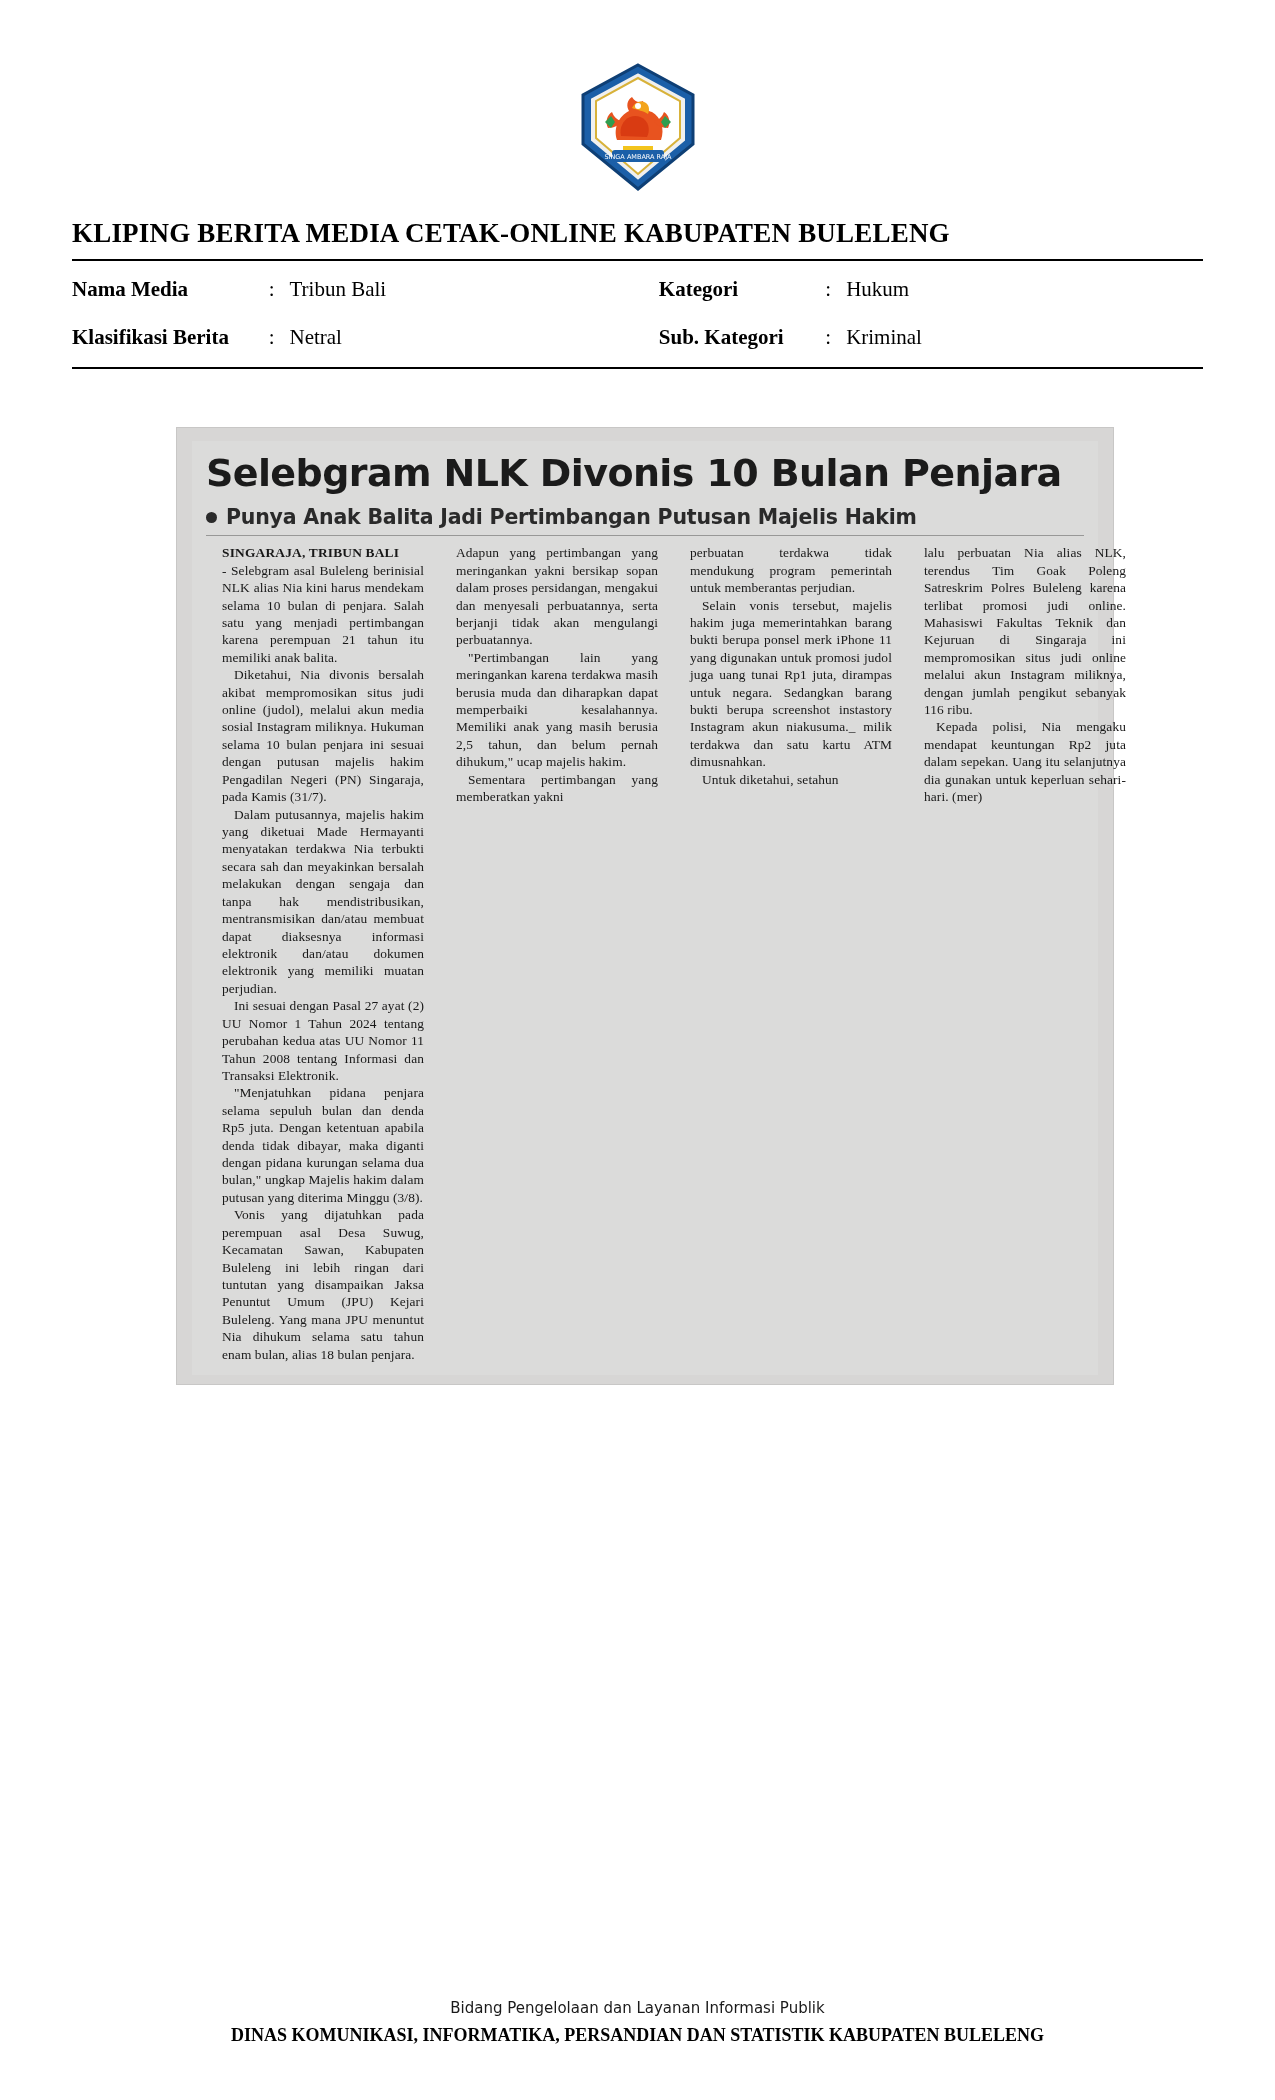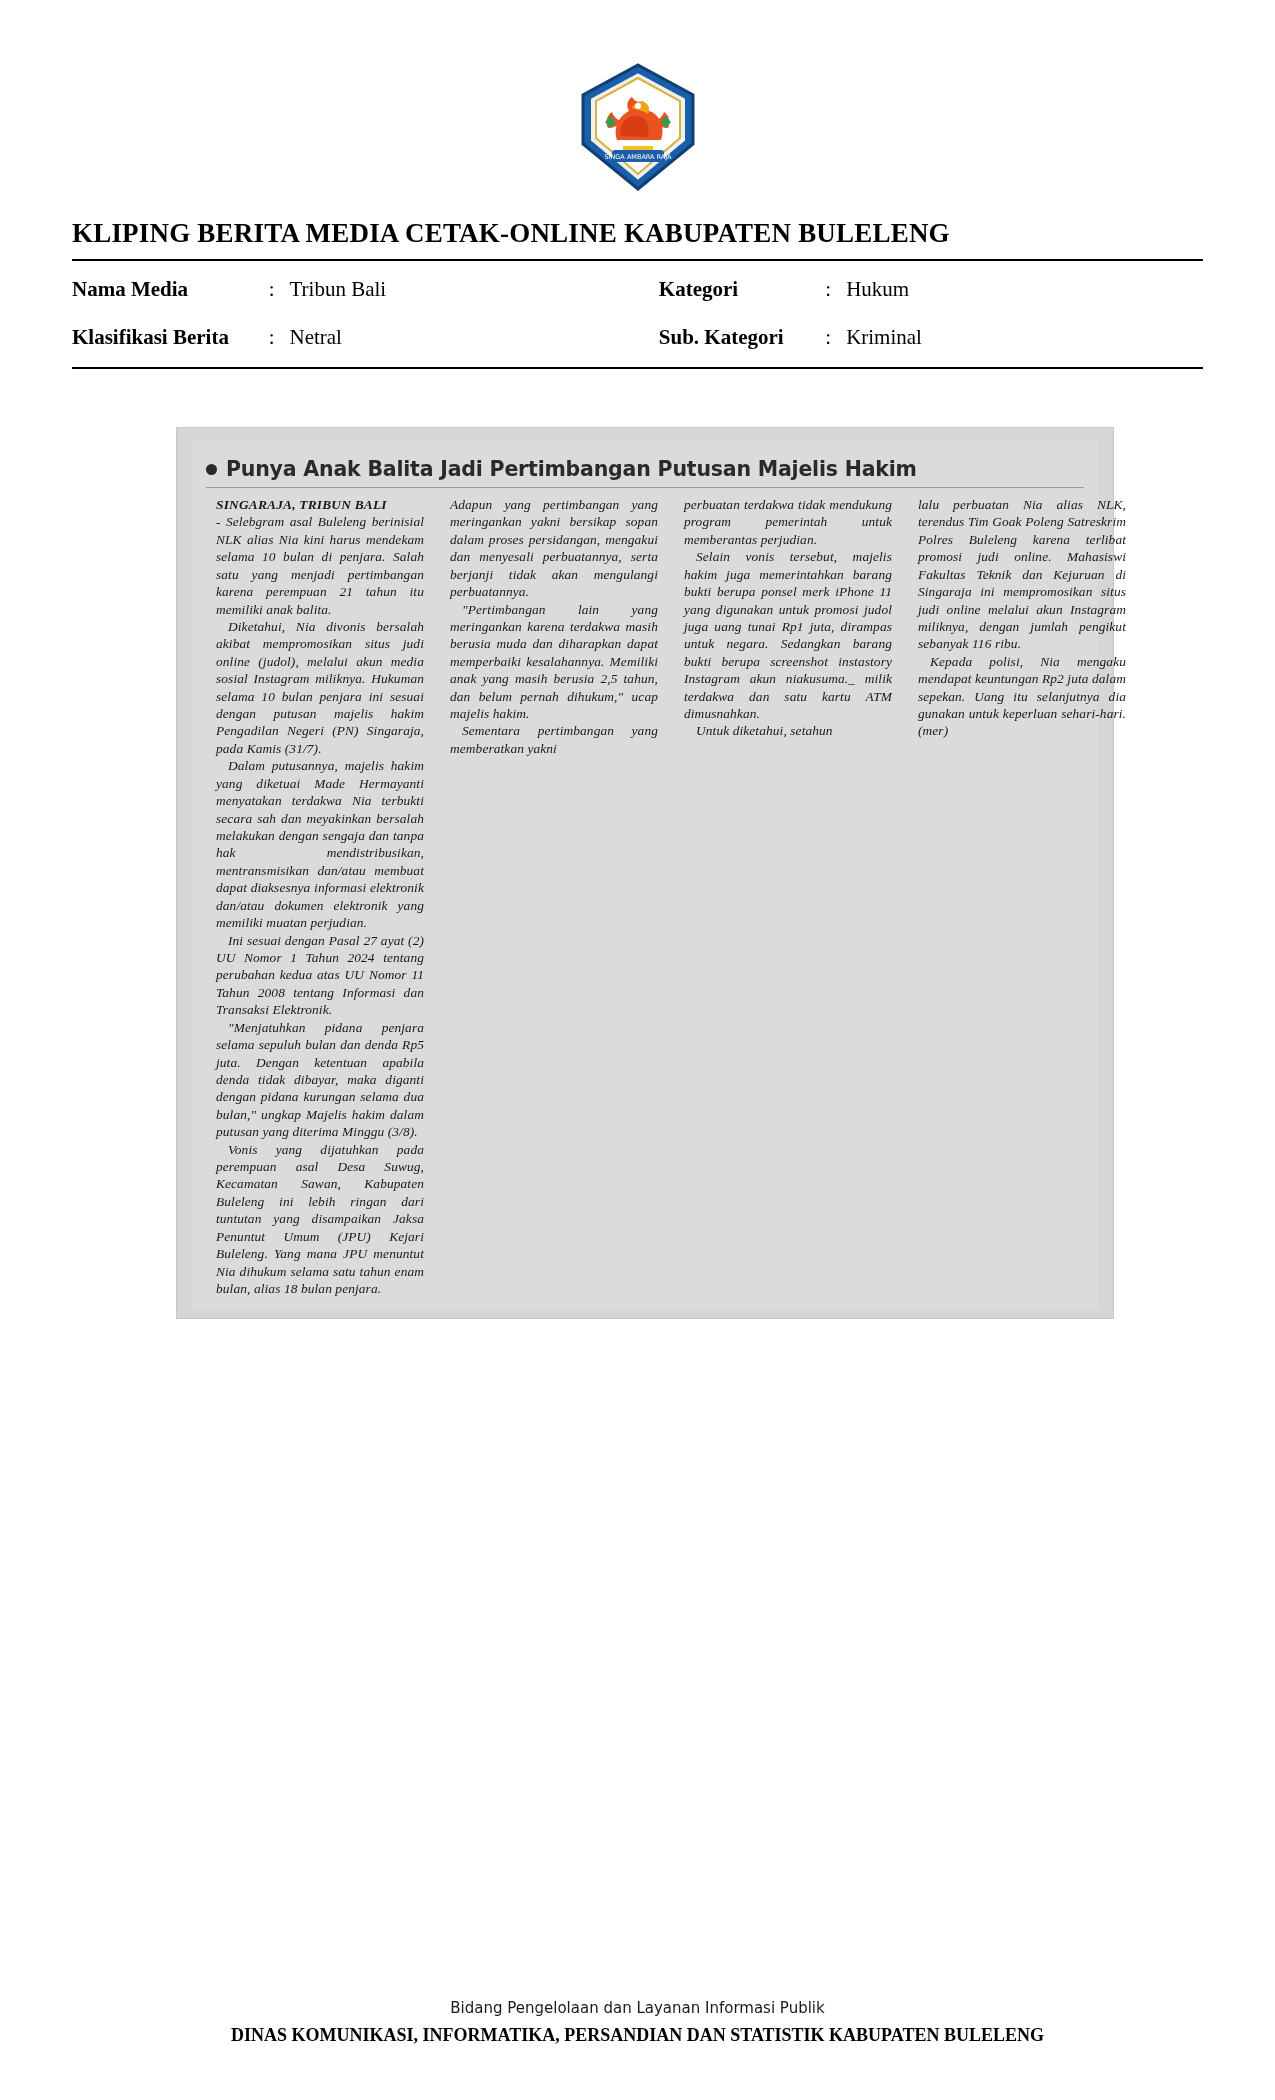--- a/index.html
+++ b/index.html
@@ -121,21 +121,21 @@
   .col {
     width: 218px;
     flex: 0 0 auto;
     font-family: "Liberation Serif", serif;
     font-size: 13.4px;
     line-height: 1.30;
     text-align: justify;
     color: #181818;
     letter-spacing: 0.1px;
   }
-  .col p { margin: 0 0 0 10px; text-indent: 12px; font-style: italic; }
+  .col p { margin: 0 0 0 16px; text-indent: 12px; }
   .col p.first { text-indent: 0; }
   .lead { font-weight: bold; letter-spacing: 0.2px; }
 
   
   .footer {
     position: absolute;
     left: 0; right: 0;
     bottom: 54px;
     text-align: center;
   }
@@ -203,20 +203,21 @@
       <td class="colon2">:</td>
       <td class="val">Kriminal</td>
     </tr>
   </tbody>
     </table>
   <hr class="rule">
 
   <div class="clip-area">
     <div class="clip">
       <div class="clip-inner">
+        <div class="headline">Selebgram NLK Divonis 10 Bulan Penjara</div>
         <div class="subheadline">
           <span class="bullet"></span>
           <span>Punya Anak Balita Jadi Pertimbangan Putusan Majelis Hakim</span>
         </div>
         <hr class="hr-clip">
         <div class="cols">
 
           <div class="col">
             <p class="first"><span class="lead">SINGARAJA, TRIBUN BALI</span></p>
             <p class="first">- Selebgram asal Buleleng berinisial NLK alias Nia kini harus mendekam selama 10 bulan di penjara. Salah satu yang menjadi pertimbangan karena perempuan 21 tahun itu memiliki anak balita.</p>

